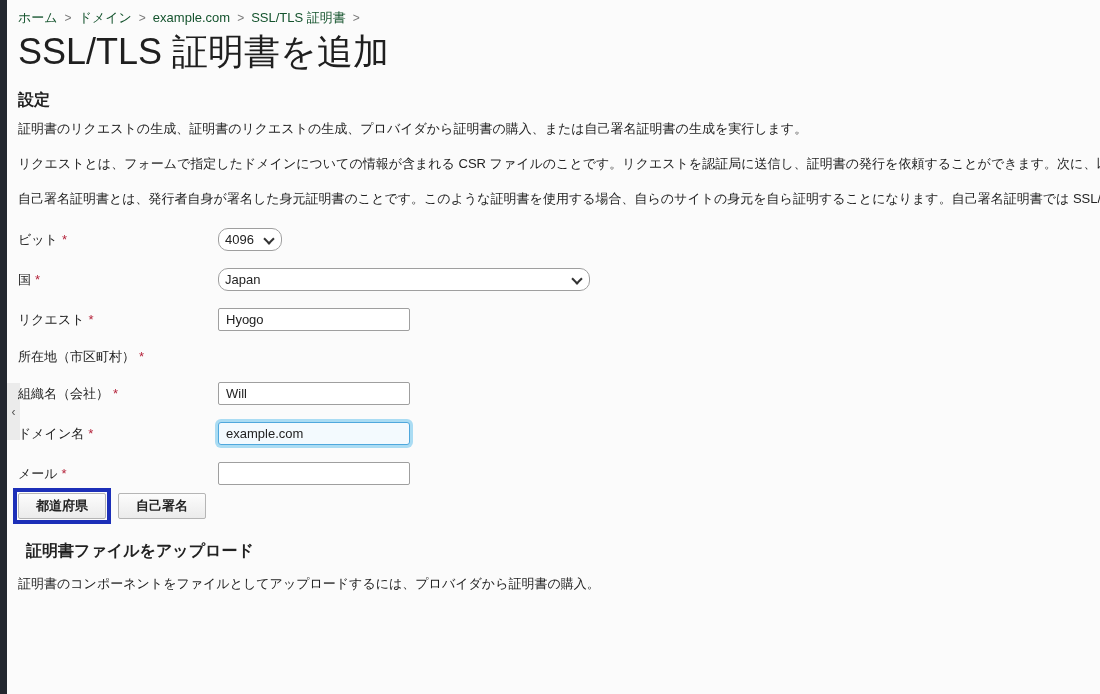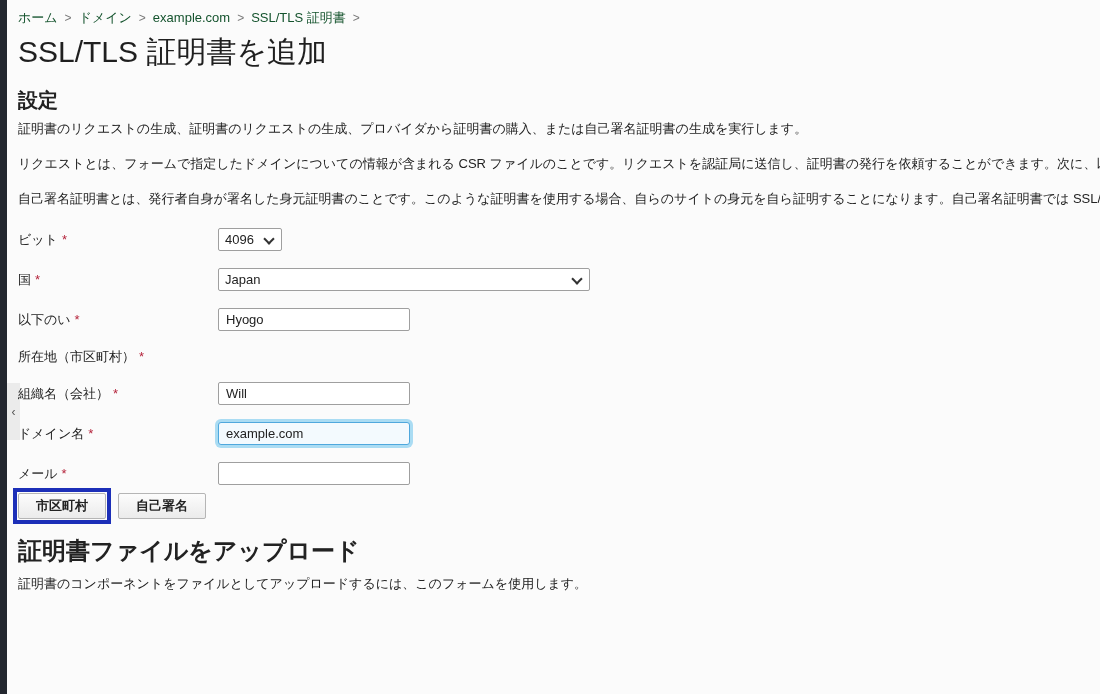--- a/index.html
+++ b/index.html
@@ -14,24 +14,24 @@
     position:absolute;left:7px;top:383px;width:13px;height:57px;
     background:#ebebeb;color:#555;display:flex;align-items:center;justify-content:center;
     font-size:12px;cursor:pointer;user-select:none;
   }
   .page{position:relative;padding:9px 0 0 18px;}
   
   .breadcrumb{font-size:13px;line-height:17px;white-space:nowrap;}
   .breadcrumb a{color:#14532d;text-decoration:none;cursor:pointer;}
   .bc-sep{color:#7a7a7a;margin:0 7px;font-size:12px;}
   
-  h1.page-title{font-size:30px;font-weight:400;color:#1f1f1f;margin:8px 0 21px 0;line-height:34px;}
+  h1.page-title{font-size:36px;font-weight:400;color:#1f1f1f;margin:8px 0 21px 0;line-height:34px;}
   
-  h2.sec{font-size:20px;font-weight:700;margin:14px 0 0 0;line-height:20px;}
-  h2.sec-lg{font-size:24px;font-weight:700;margin:20px 0 0 0;line-height:23px;}
+  h2.sec{font-size:16px;font-weight:700;margin:14px 0 0 0;line-height:20px;}
+  h2.sec-lg{font-size:16px;font-weight:700;margin:20px 0 0 8px;line-height:23px;}
   
   p.desc{margin:10px 0 18px 0;line-height:17px;white-space:nowrap;}
   p.desc.last{margin-bottom:21px;}
   p.upload-desc{margin:13px 0 19px 0;line-height:17px;white-space:nowrap;}
   
   .row{display:flex;align-items:center;margin-bottom:17px;}
   .row .lbl{width:200px;flex:0 0 200px;line-height:17px;}
   .req{color:#b4233b;margin-left:4px;}
   input.txt{
     width:192px;height:23px;box-sizing:border-box;
@@ -43,21 +43,21 @@
     box-shadow:0 0 0 3px #aadcf3;border-radius:3px;
   }
   .select-wrap{position:relative;display:inline-block;}
   .select-wrap::after{
     content:"";position:absolute;right:9px;top:7px;width:6px;height:6px;
     border-right:2px solid #333;border-bottom:2px solid #333;
     transform:rotate(45deg);pointer-events:none;
   }
   select.sel{
     appearance:none;-webkit-appearance:none;height:23px;box-sizing:border-box;
-    border:1px solid #9f9f9f;border-radius:2px;background:#fff;color:#222;
+    border:1px solid #9f9f9f;border-radius:10px;background:#fff;color:#222;
     font:13px "Liberation Sans",sans-serif;padding:2px 22px 2px 6px;outline:none;
   }
   select.sel.narrow{width:64px;}
   select.sel.wide{width:372px;}
   
   .button-row{display:flex;align-items:center;margin:8px 0 0 0;}
   .btn{
     height:26px;box-sizing:border-box;padding:4px 17px;
     background:linear-gradient(#fcfcfc,#ebebeb);
     border:1px solid #b5b5b5;border-radius:2px;color:#222;
@@ -103,21 +103,21 @@
   <div class="row">
     <span class="lbl"><span>国</span><span class="req">*</span></span>
     <span class="select-wrap">
       <select class="sel wide">
         <option>Japan</option>
       </select>
     </span>
   </div>
 
   <div class="row">
-    <span class="lbl"><span>以下のい</span><span class="req">*</span></span>
+    <span class="lbl"><span>リクエスト</span><span class="req">*</span></span>
     <input class="txt" type="text" value="Hyogo" style="">
   </div>
 
   <div class="row">
     <span class="lbl"><span>所在地（市区町村）</span><span class="req">*</span></span>
   </div>
 
   <div class="row">
     <span class="lbl"><span>組織名（会社）</span><span class="req">*</span></span>
     <input class="txt" type="text" value="Will" style="">
@@ -129,22 +129,22 @@
     <input class="txt focused" type="text" value="example.com" style="">
   </div>
 
   <div class="row" style="margin-bottom:8px;">
     <span class="lbl"><span>メール</span><span class="req">*</span></span>
     <input class="txt" type="text" value="" style="">
   </div>
 
   <div class="button-row">
     <span class="focus-ring">
-      <button class="btn">市区町村</button>
+      <button class="btn">都道府県</button>
     </span>
     <button class="btn">自己署名</button>
   </div>
 
   <h2 class="sec-lg">証明書ファイルをアップロード</h2>
 
-  <p class="upload-desc">証明書のコンポーネントをファイルとしてアップロードするには、このフォームを使用します。</p>
+  <p class="upload-desc">証明書のコンポーネントをファイルとしてアップロードするには、プロバイダから証明書の購入。</p>
 
 </div>
 
 </body></html>

